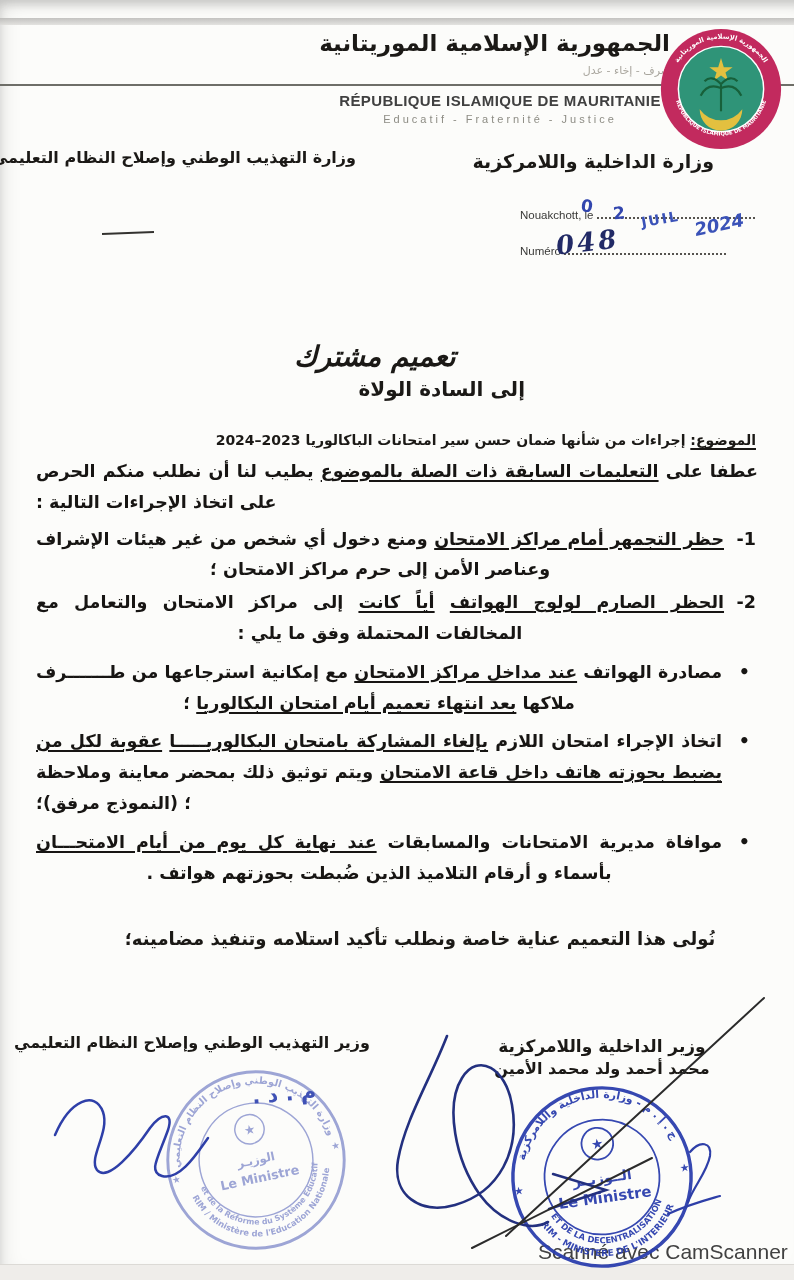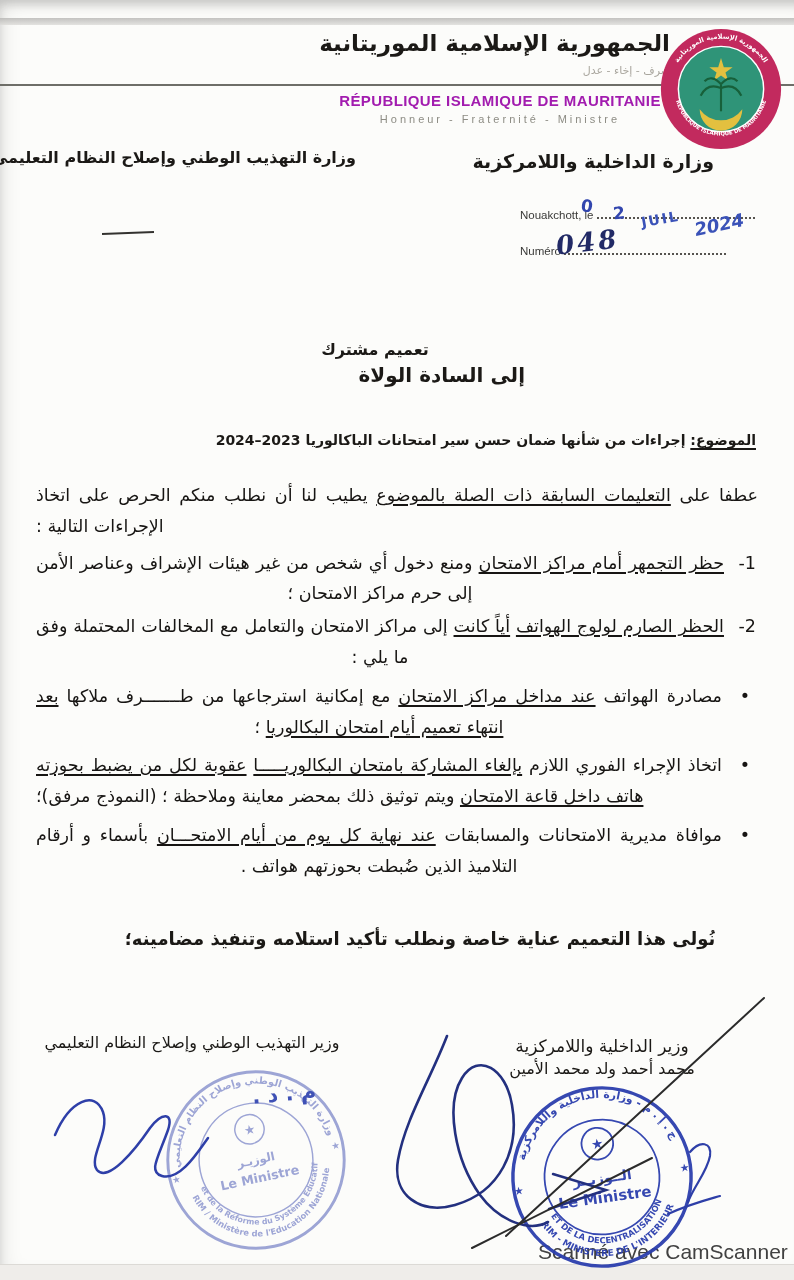--- a/index.html
+++ b/index.html
@@ -12,59 +12,59 @@
   .u{text-decoration:underline;text-decoration-thickness:1.5px;text-underline-offset:3px;}
   .center{text-align:center;}
   .nowrap{white-space:nowrap;}
 
   .scan-band{top:18px;left:0;width:100%;height:7px;background:linear-gradient(#b5b4b2,#dddcd9);opacity:.8;}
   .bottom-strip{top:1264px;left:0;width:100%;height:16px;background:#efedea;border-top:1px solid #dcdad6;}
 
   .country-ar{top:30px;left:340px;width:330px;font-size:23px;}
   .motto-ar{top:64px;left:340px;width:330px;font-size:11px;color:#a9a69e;letter-spacing:4px;text-align:right;}
   .header-rule{top:84px;left:0;width:794px;height:2px;background:#6e6e68;}
-  .country-fr{top:92px;left:290px;width:420px;font-size:15px;letter-spacing:.4px;color:#a21caf;font-family:"Liberation Sans",sans-serif;}
+  .country-fr{top:92px;left:290px;width:420px;font-size:15px;letter-spacing:.4px;color:#404040;font-family:"Liberation Sans",sans-serif;}
   .motto-fr{top:113px;left:290px;width:420px;font-size:11px;color:#8d8c84;letter-spacing:3px;font-family:"Liberation Sans",sans-serif;}
   .emblem{top:26px;left:658px;width:126px;height:126px;z-index:3;}
 
   .ministry-interior{top:150px;left:474px;width:240px;font-size:19px;}
   .ministry-education{top:148px;left:8px;width:348px;font-size:16px;}
 
   .meta-row{font-size:11.5px;color:#3a3a38;font-family:"Liberation Sans",sans-serif;}
   .place-row{top:207px;left:520px;}
   .numero-row{top:243px;left:520px;}
   .dotline{display:inline-block;border-bottom:2px dotted #55534f;height:10px;vertical-align:baseline;}
   .hw{color:#3246ae;font-weight:bold;}
   .hw-d1{top:196px;left:581px;font-size:17px;transform:rotate(8deg);}
   .hw-d2{top:203px;left:613px;font-size:17px;transform:rotate(-6deg);}
   .hw-month{top:211px;left:641px;font-size:14px;letter-spacing:2px;color:#3a52b8;transform:rotate(-10deg);}
   .hw-year{top:214px;left:694px;font-size:18px;font-style:italic;color:#3a52b8;transform:rotate(-12deg);}
   .hw-num{top:227px;left:556px;font-size:26px;color:#222a66;font-family:"DejaVu Serif",serif;font-style:italic;letter-spacing:3px;transform:rotate(-7deg);font-weight:bold;}
   .dash-mark{top:232px;left:102px;width:52px;border-top:2.5px solid #33322f;transform:rotate(-2deg);}
 
   .title-block{top:340px;left:225px;width:300px;}
-  .title-block .t1{font-size:16px;font-weight:bold;}
+  .title-block .t1{font-size:28px;font-weight:bold;font-style:italic;}
   .title-block .t2{font-size:20px;font-weight:bold;margin-top:4px;text-align:right;}
 
   .subject{top:432px;left:50px;width:706px;font-size:14px;font-weight:bold;white-space:nowrap;}
 
-  .bodyflow{top:480px;left:36px;width:722px;font-size:17.5px;font-weight:normal;line-height:1.76;color:#171513;}
+  .bodyflow{top:456px;left:36px;width:722px;font-size:17.5px;font-weight:bold;line-height:1.76;color:#171513;}
   .para{text-align:justify;}
   .last-left{text-align-last:left;}
   .last-center{text-align-last:center;}
   .intro{margin-bottom:6px;}
   .point{position:relative;padding-right:34px;margin-bottom:2px;}
   .point .num{position:absolute;right:2px;top:0;}
   .bullets{margin-top:8px;}
   .bullet{position:relative;padding-right:36px;margin-bottom:8px;}
   .bullet .marker{position:absolute;right:8px;top:0;}
 
   .closing{top:928px;left:120px;width:600px;font-size:18px;font-weight:bold;}
 
-  .sig{font-weight:normal;}
+  .sig{font-weight:bold;}
   .sig-education{top:1033px;left:14px;width:356px;font-size:16px;}
   .sig-education .name{font-size:17px;margin-top:3px;}
   .sig-interior{top:1036px;left:464px;width:276px;font-size:17px;}
   .sig-interior .name{font-size:16px;margin-top:3px;}
   .hw-initials{top:1082px;left:252px;font-size:21px;color:#3f51b5;font-weight:bold;transform:rotate(-5deg);z-index:6;}
 
   .stamp{z-index:5;}
   .stamp-education{top:1062px;left:158px;width:196px;height:196px;transform:rotate(-12deg);opacity:.85;}
   .stamp-interior{top:1078px;left:503px;width:198px;height:198px;transform:rotate(-8deg);opacity:.95;}
   .ink{z-index:7;pointer-events:none;top:0;left:0;}
@@ -75,21 +75,21 @@
 <body>
 
 <div class="page">
 
   <div class="abs scan-band"></div>
 
   <div class="abs country-ar ar b center nowrap">الجمهورية الإسلامية الموريتانية</div>
   <div class="abs motto-ar ar center nowrap">شرف - إخاء - عدل</div>
   <div class="abs header-rule"></div>
   <div class="abs country-fr b center nowrap">RÉPUBLIQUE ISLAMIQUE DE MAURITANIE</div>
-  <div class="abs motto-fr center nowrap">Honneur - Fraternité - Ministre</div>
+  <div class="abs motto-fr center nowrap">Educatif - Fraternité - Justice</div>
 
   <svg class="abs emblem" viewBox="0 0 130 130">
     <circle cx="65" cy="65" r="62" fill="#c22a5e"></circle>
     <circle cx="65" cy="65" r="44" fill="#2f9478" stroke="#ffffff" stroke-width="1.5"></circle>
     <defs>
       <path id="seal-top" d="M 13,65 A 52,52 0 0 1 117,65"></path>
       <path id="seal-bot" d="M 17,65 A 48,48 0 0 0 113,65"></path>
     </defs>
     <text font-size="7" fill="#ffffff" font-weight="bold">
       <textPath href="#seal-top" startOffset="50%" text-anchor="middle">الجمهورية الإسلامية الموريتانية</textPath>
@@ -150,21 +150,21 @@
       <span class="u">الحظر الصارم لولوج الهواتف</span><span> </span><span class="u">أياً كانت</span><span> إلى مراكز الامتحان والتعامل مع المخالفات المحتملة وفق ما يلي :</span>
     </div>
 
     <div class="bullets">
       <div class="para bullet last-center">
         <span class="marker">•</span>
         <span>مصادرة الهواتف </span><span class="u">عند مداخل مراكز الامتحان</span><span> مع إمكانية استرجاعها من طـــــــرف ملاكها </span><span class="u">بعد انتهاء تعميم أيام امتحان البكالوريا</span><span> ؛</span>
       </div>
       <div class="para bullet last-left">
         <span class="marker">•</span>
-        <span>اتخاذ الإجراء الفوري اللازم </span><span class="u">بإلغاء المشاركة بامتحان البكالوريـــــا</span><span> </span><span class="u">عقوبة لكل من يضبط بحوزته هاتف داخل قاعة الامتحان</span><span> ويتم توثيق ذلك بمحضر معاينة وملاحظة ؛ (النموذج مرفق)؛</span>
+        <span>اتخاذ الإجراء امتحان اللازم </span><span class="u">بإلغاء المشاركة بامتحان البكالوريـــــا</span><span> </span><span class="u">عقوبة لكل من يضبط بحوزته هاتف داخل قاعة الامتحان</span><span> ويتم توثيق ذلك بمحضر معاينة وملاحظة ؛ (النموذج مرفق)؛</span>
       </div>
       <div class="para bullet last-center">
         <span class="marker">•</span>
         <span>موافاة مديرية الامتحانات والمسابقات </span><span class="u">عند نهاية كل يوم من أيام الامتحـــان</span><span> بأسماء و أرقام التلاميذ الذين ضُبطت بحوزتهم هواتف .</span><span class="u"></span><span></span>
       </div>
     </div>
   </div>
 
   <div class="abs closing ar center">نُولى هذا التعميم عناية خاصة ونطلب تأكيد استلامه وتنفيذ مضامينه؛</div>
 

